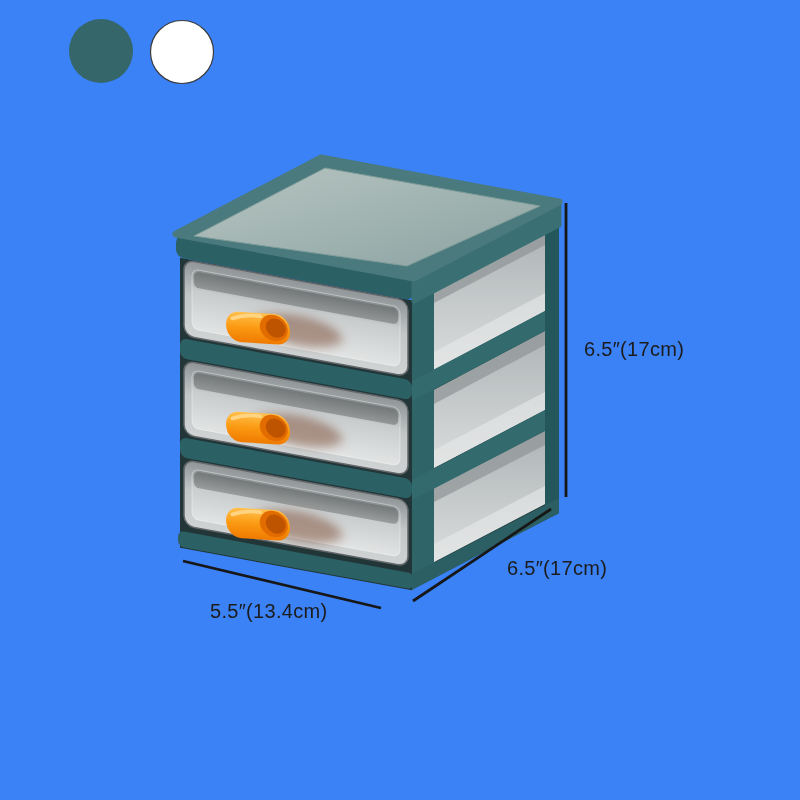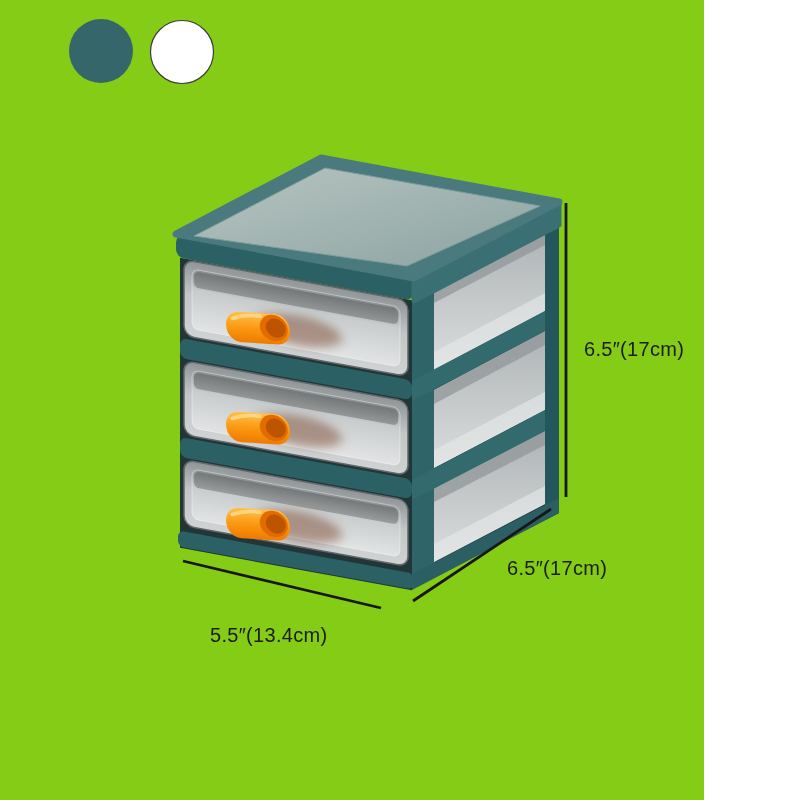--- a/index.html
+++ b/index.html
@@ -1,22 +1,22 @@
 <!DOCTYPE html>
 <html><head>
 <meta charset="utf-8">
 <style>
   html,body{margin:0;padding:0;background:#fff;}
-  .stage{position:relative;width:704px;height:800px;background:#84cc16;overflow:hidden;
+  .stage{position:relative;width:800px;height:800px;background:#3b82f6;overflow:hidden;
          font-family:"Liberation Sans", sans-serif;text-decoration:underline;}
   .stage svg{position:absolute;left:0;top:0;}
   .dim{position:absolute;font-size:20px;font-weight:500;color:#1c1c1c;letter-spacing:.3px;white-space:nowrap;}
   .dim-h{left:584px;top:338px;}
   .dim-d{left:507px;top:557px;}
-  .dim-w{left:210px;top:624px;}
+  .dim-w{left:210px;top:600px;}
 </style>
 </head>
 <body>
 
 <div class="stage">
   <svg width="800" height="800" viewBox="0 0 800 800">
     <defs>
       <linearGradient id="gTray" x1="0" y1="0" x2="1" y2="1">
         <stop offset="0" stop-color="#b7c4c1"></stop>
           <stop offset="1" stop-color="#8ca4a2"></stop>

